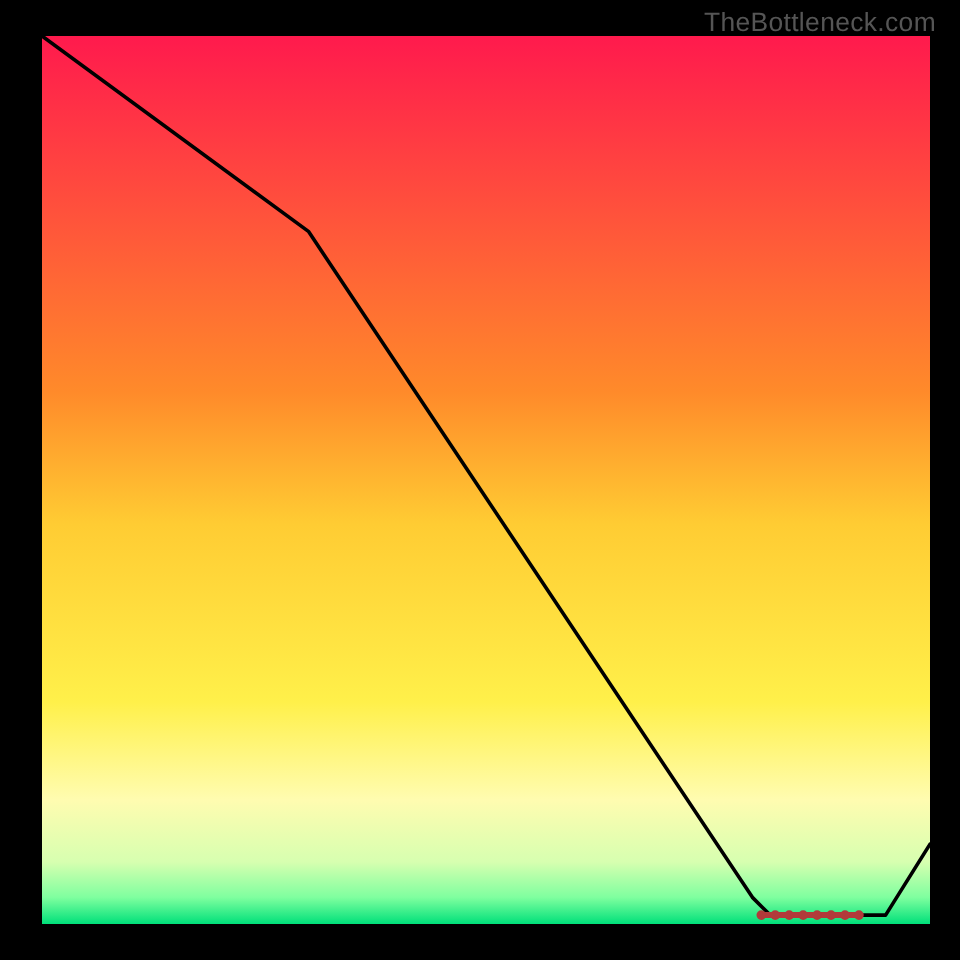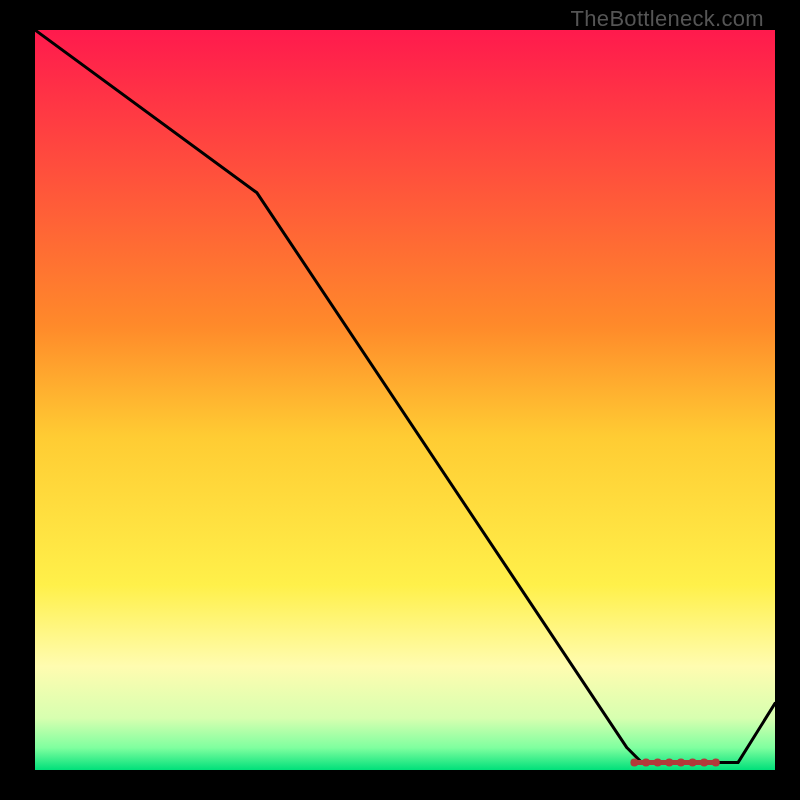--- a/index.html
+++ b/index.html
@@ -12,21 +12,21 @@
   }
   .container {
     position: relative;
     width: 800px;
     height: 800px;
     background: #000;
   }
   .watermark {
     position: absolute;
     top: 6px;
-    right: 36px;
+    right: 20px;
     color: #555;
     font-size: 22px;
     font-weight: 400;
     letter-spacing: 0.3px;
   }
   .plot-area {
     position: absolute;
     left: 35px;
     top: 30px;
     width: 740px;

